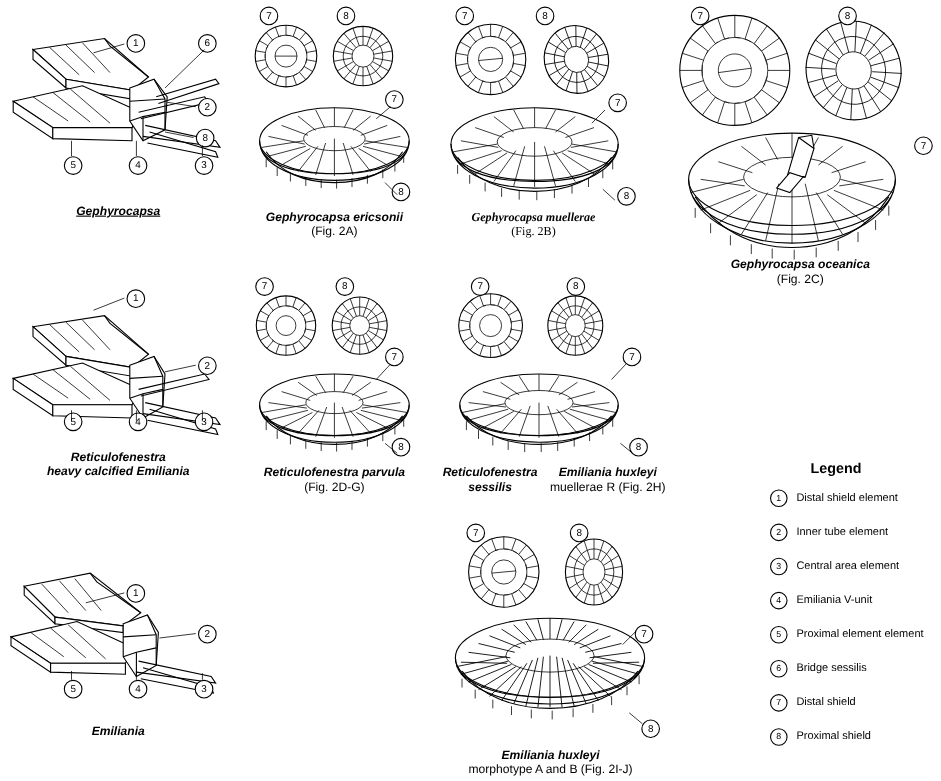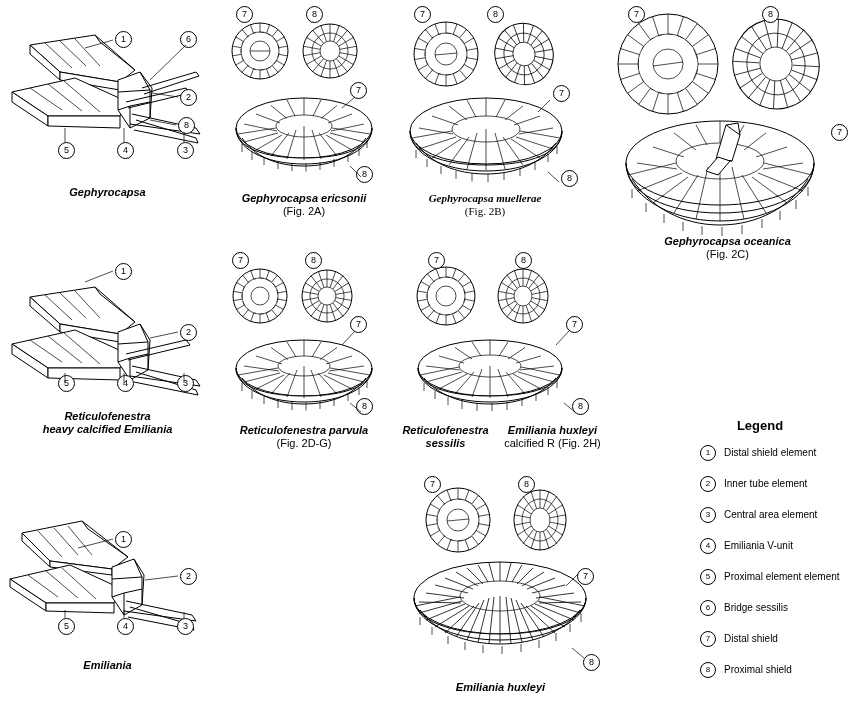--- a/index.html
+++ b/index.html
@@ -124,21 +124,21 @@
   <svg width="215" height="180" viewBox="0 0 215 180">
     <path class="lead" d="M113,40 L85,48"></path>
     <path class="lead" d="M186,45 L150,80"></path>
     <path class="lead" d="M178,97 L152,93"></path>
     <path class="lead" d="M176,125 L150,120"></path>
     <path class="lead" d="M65,142 L65,128"></path>
     <path class="lead" d="M124,142 L124,128"></path>
     <path class="lead" d="M184,142 L184,132"></path>
   </svg>
 </div>
-<div class="caption" style="left:0px; top:186px; width:215px;">
+<div class="caption" style="left:0px; top:186px; width:215px;text-decoration:underline;">
   <span class="it">Gephyrocapsa</span>
 </div>
 
 <div class="fig" style="left:222px; top:6px; width:165px; height:180px;">
   <svg width="165" height="180" viewBox="0 0 165 180">
 
     <g transform="translate(38,45)">
       <ellipse class="ln-fill" cx="0" cy="0" rx="28" ry="28"></ellipse>
       <ellipse class="ln-thin" cx="0" cy="0" rx="19" ry="19" fill="none"></ellipse>
       <ellipse class="ln-thin" cx="0" cy="0" rx="10" ry="10" fill="#fff"></ellipse>
@@ -747,21 +747,21 @@
     <path class="lead" d="M171,76 L158,90"></path>
     <path class="lead" d="M177,157 L166,148"></path>
   </svg>
 </div>
 <div class="caption" style="left:398px; top:424px; width:95px; text-align:center;">
   <div class="it">Reticulofenestra</div>
   <div class="it">sessilis</div>
 </div>
 <div class="caption" style="left:490px; top:424px; width:125px; text-align:center;">
   <div class="it">Emiliania huxleyi</div>
-  <div class="plain">calcified R (Fig. 2H)</div>
+  <div class="plain">muellerae R (Fig. 2H)</div>
 </div>
 
 <div class="fig" style="left:0px; top:505px; width:215px; height:160px;">
   <svg width="215" height="160" viewBox="0 0 215 160">
     <path class="ln-fill" d="M22,28 L82,16 L128,52 L112,64 L50,56 Z"></path>
     <path class="ln-fill" d="M22,28 L50,56 L50,62 L22,36 Z"></path>
     <path class="ln-fill" d="M50,56 L112,64 L112,70 L50,62 Z"></path>
     <path class="ln" d="M82,16 L88,24 L128,52"></path>
     <path class="ln-thin" d="M38,26 L62,52"></path>
     <path class="ln-thin" d="M54,23 L78,50"></path>
@@ -919,20 +919,21 @@
 <div class="callout" style="left:577px; top:568px;">7</div>
 <div class="callout" style="left:583px; top:654px;">8</div>
 <div class="fig" style="left:400px; top:470px; width:200px; height:200px;">
   <svg width="200" height="200" viewBox="0 0 200 200">
     <path class="lead" d="M178,104 L166,116"></path>
     <path class="lead" d="M184,188 L172,178"></path>
   </svg>
 </div>
 <div class="caption" style="left:393px; top:681px; width:215px;">
   <div class="it">Emiliania huxleyi</div>
+  <div class="plain">morphotype A and B (Fig. 2I-J)</div>
 </div>
 
 <div class="legend-title" style="left:700px; top:418px; width:120px;">Legend</div>
 
 <div class="legend-item" style="left:700px; top:445px;">
   <span class="bullet">1</span>
   <span class="lbl">Distal shield element</span>
 </div>
 <div class="legend-item" style="left:700px; top:476px;">
   <span class="bullet">2</span>

